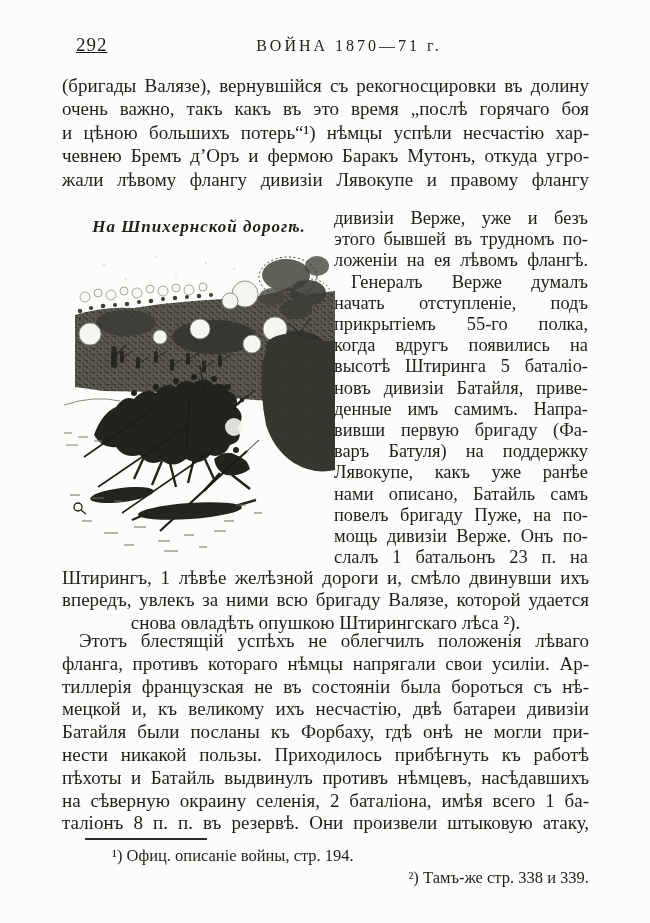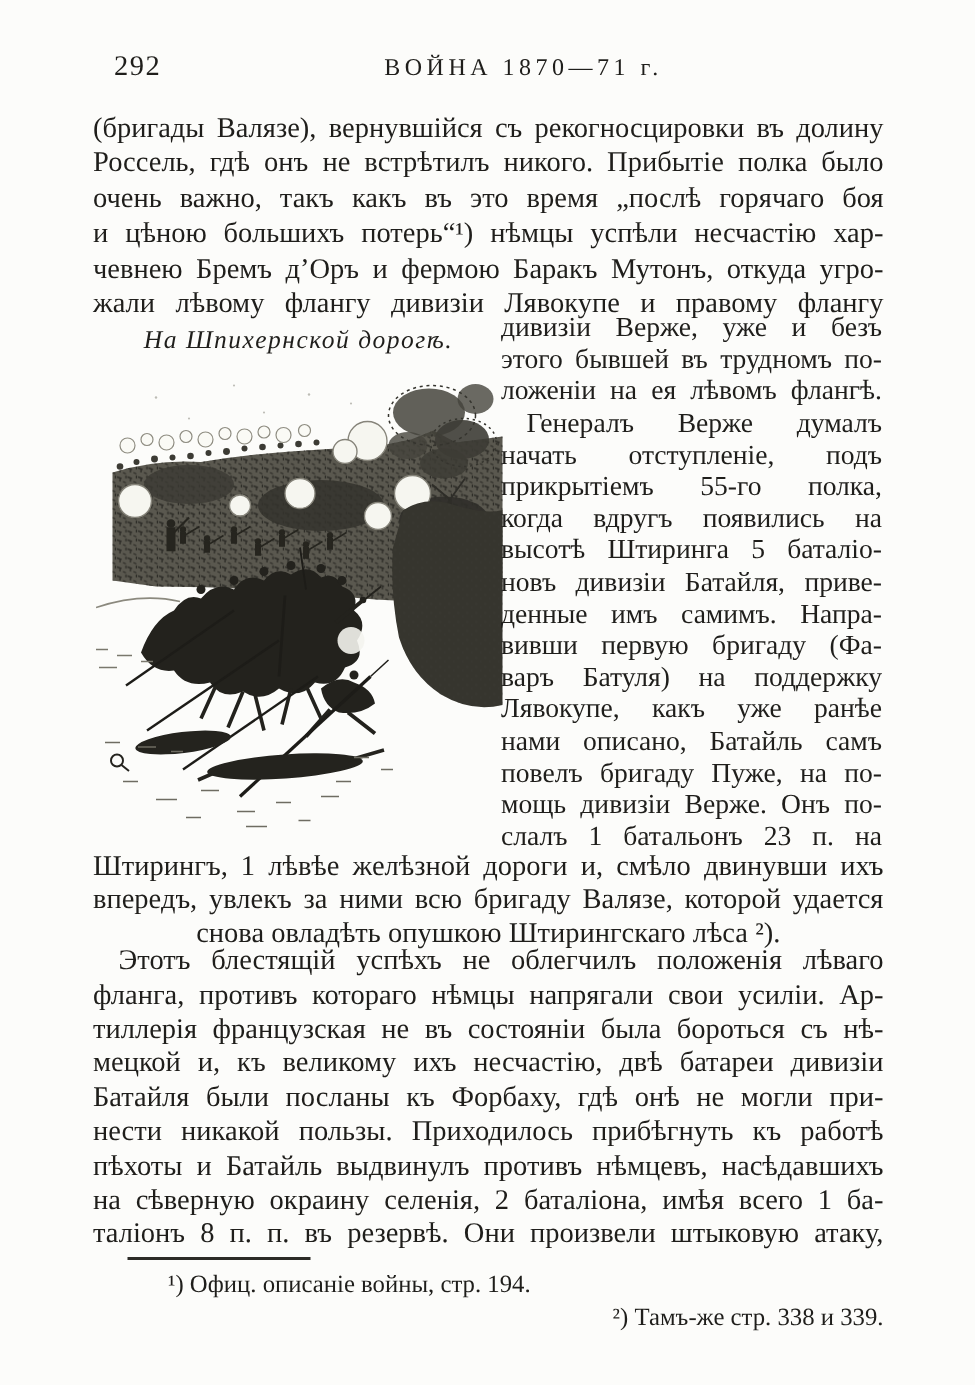--- a/index.html
+++ b/index.html
@@ -6,58 +6,57 @@
   body{
     width:650px;height:923px;
     background:#fcfcfa;
     font-family:"Liberation Serif","DejaVu Serif",serif;
     color:#1f1e1b;
     -webkit-font-smoothing:antialiased;
   }
   .page{position:relative;width:650px;height:923px;overflow:hidden;background:#fcfcfa;}
 
   
-  .pagenum{position:absolute;left:76px;top:34px;font-size:19px;letter-spacing:1px;}
+  .pagenum{position:absolute;left:76px;top:34px;font-size:19px;letter-spacing:1px;text-decoration:underline;}
   .htitle{position:absolute;left:0;right:0;top:37px;text-align:center;
           font-size:16px;letter-spacing:3px;padding-left:48px;}
 
   
   .tblock{position:absolute;font-size:19px;}
   .jl{text-align:justify;text-align-last:justify;}
   .pl{text-align:center;}
   .ind{text-indent:17px;}
 
   #para1{left:62px;top:74px;width:527px;line-height:23.4px;}
   #rightcol{left:334px;top:208px;width:254px;font-size:18.4px;line-height:21.2px;}
   #cont{left:62px;top:567px;width:527px;line-height:22.3px;}
   #para2{left:62px;top:630px;width:527px;line-height:22.8px;}
 
   
   .caption{position:absolute;left:62px;top:217px;width:274px;text-align:center;
-           font-size:17px;font-weight:normal;font-style:italic;letter-spacing:1px;}
+           font-size:17px;font-weight:bold;font-style:italic;letter-spacing:1px;}
   .illus{position:absolute;left:64px;top:245px;width:272px;height:316px;}
 
   
   .fnrule{position:absolute;left:85px;top:838px;width:122px;height:2px;background:#2c2b27;}
   .fnblock{position:absolute;left:62px;width:527px;font-size:16.5px;line-height:22px;}
   #fn1{top:845px;}
   #fn2{top:867px;text-align:right;}
   .fnind{text-indent:50px;}
 </style>
 </head>
 <body>
 
 <div class="page">
 
   <div class="pagenum">292</div>
   <div class="htitle">ВОЙНА 1870—71 г.</div>
 
   <div class="tblock" id="para1">
     <div class="jl">(бригады Валязе), вернувшійся съ рекогносцировки въ долину</div>
-    <div class="jl">Россель, гдѣ онъ не встрѣтилъ никого. Прибытіе полка было</div>
     <div class="jl">очень важно, такъ какъ въ это время „послѣ горячаго боя</div>
     <div class="jl">и цѣною большихъ потерь“¹) нѣмцы успѣли несчастію хар-</div>
     <div class="jl">чевнею Бремъ д’Оръ и фермою Баракъ Мутонъ, откуда угро-</div>
     <div class="jl">жали лѣвому флангу дивизіи Лявокупе и правому флангу</div>
   </div>
 
   <div class="caption">На Шпихернской дорогѣ.</div>
 
   <svg class="illus" viewBox="0 0 272 316" xmlns="http://www.w3.org/2000/svg">
     <defs>

